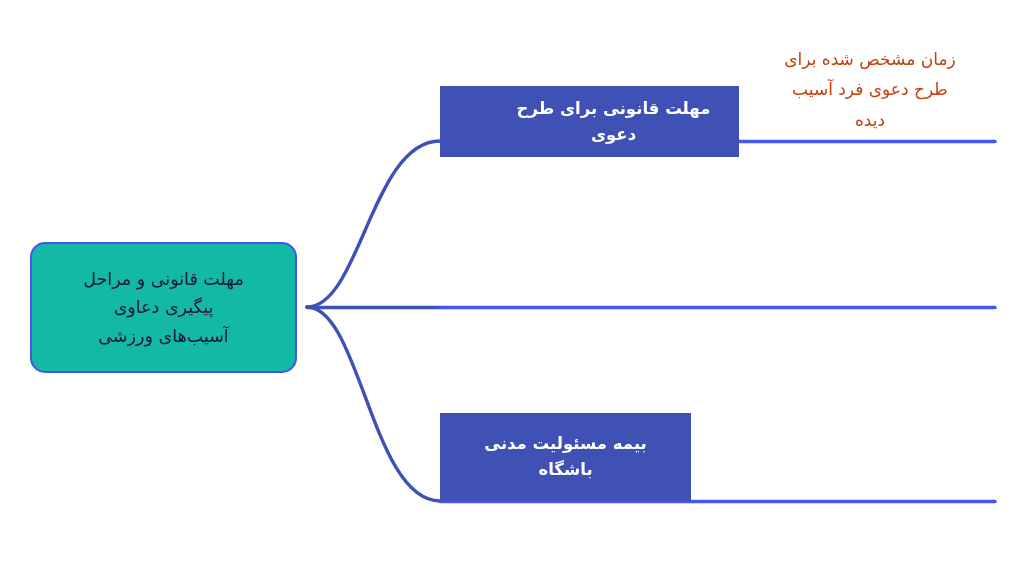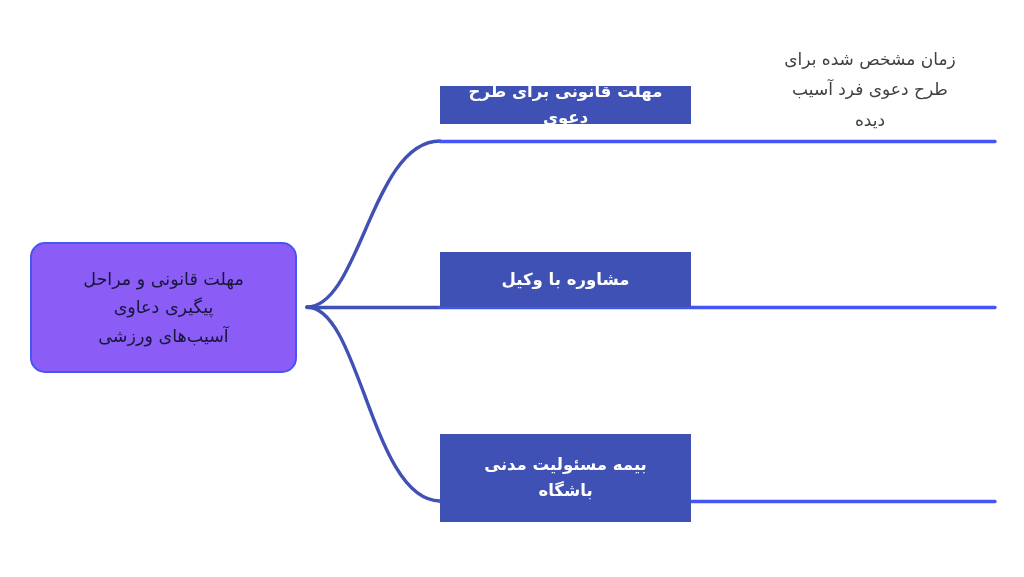--- a/index.html
+++ b/index.html
@@ -32,21 +32,21 @@
   
   .root-node {
     position: absolute;
     left: 30px;
     top: 242px;
     width: 267px;
     height: 131px;
     box-sizing: border-box;
     border: 2.5px solid #4455f5;
     border-radius: 15px;
-    background: #8b5cf6;
+    background: #14b8a6;
     display: flex;
     align-items: center;
     justify-content: center;
     z-index: 3;
   }
   .root-label {
     font-size: 17.5px;
     line-height: 1.62;
     color: #17163b;
     text-align: center;
@@ -67,29 +67,29 @@
   .branch-box-label {
     color: #ffffff;
     font-size: 16.5px;
     font-weight: bold;
     line-height: 1.55;
     text-align: center;
     direction: rtl;
     white-space: pre-line;
     padding: 0 12px;
   }
-  #branch-box-1 { left: 440px; top: 86px;  width: 251px; height: 38px; }
+  #branch-box-1 { left: 440px; top: 86px;  width: 251px; height: 71px; padding-left: 48px; }
   #branch-box-2 { left: 440px; top: 252px; width: 251px; height: 55px; }
-  #branch-box-3 { left: 440px; top: 413px; width: 251px; height: 88px; margin-top: 21px; }
+  #branch-box-3 { left: 440px; top: 413px; width: 251px; height: 88px; }
 
   
   .desc {
     position: absolute;
     width: 252px;
-    color: #404040;
+    color: #c2410c;
     font-size: 17px;
     line-height: 1.78;
     text-align: center;
     direction: rtl;
     white-space: pre-line;
     z-index: 3;
   }
   #desc-1 { left: 744px; top: 44px;  }
   #desc-2 { left: 744px; top: 208px; }
   #desc-3 { left: 744px; top: 372px; }
@@ -117,22 +117,19 @@
 آسیب‌های ورزشی</div>
   </div>
 
   <div class="branch-box" id="branch-box-1">
     <div class="branch-box-label">مهلت قانونی برای طرح دعوی</div>
   </div>
   <div class="desc" id="desc-1">زمان مشخص شده برای
 طرح دعوی فرد آسیب
 دیده</div>
 
-  <div class="branch-box" id="branch-box-2">
-    <div class="branch-box-label">مشاوره با وکیل</div>
-  </div>
 
   <div class="branch-box" id="branch-box-3">
     <div class="branch-box-label">بیمه مسئولیت مدنی
 باشگاه</div>
   </div>
 
 </div>
 
 </body></html>

